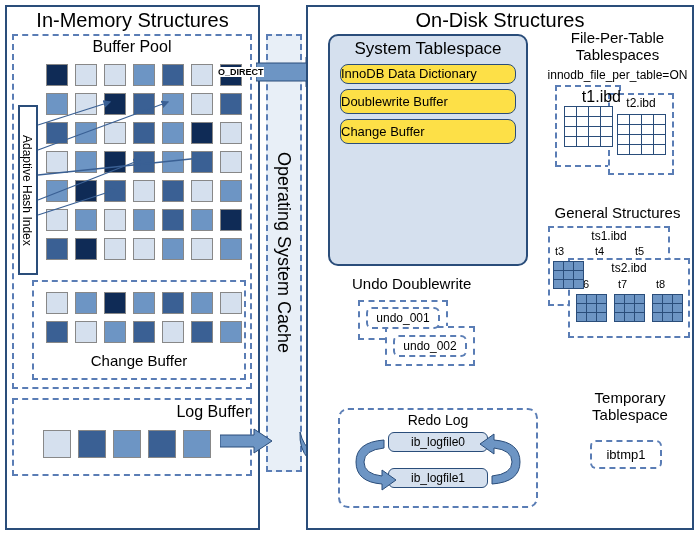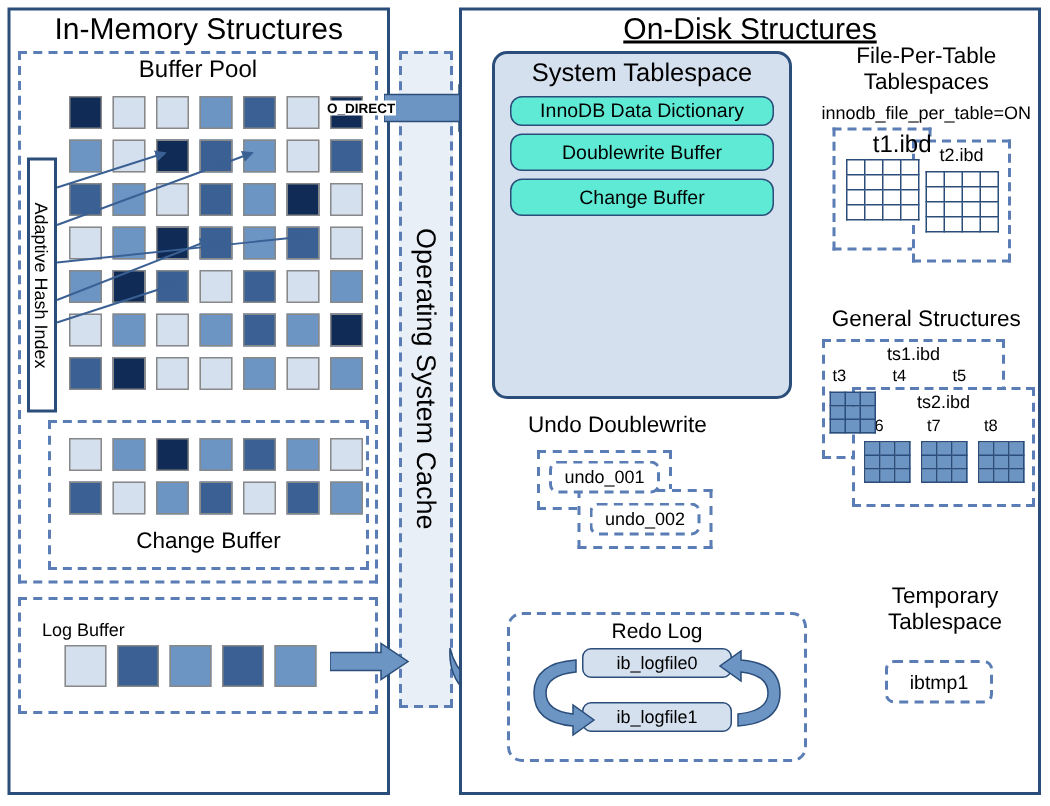--- a/index.html
+++ b/index.html
@@ -8,21 +8,21 @@
 .dashed-box { border: 2px dashed #5a7db5; background: #fff; position: absolute; }
 .title { font-size: 20px; text-align: center; white-space: nowrap; }
 .subtitle { font-size: 16px; text-align: center; }
 .small-title { font-size: 15px; text-align: center; }
 .tiny { font-size: 12px; text-align: center; }
 .cell { position: absolute; width: 22px; height: 22px; border: 1px solid #888; }
 .c1 { background: #0f2b56; }
 .c2 { background: #3a6094; }
 .c3 { background: #6d95c4; }
 .c4 { background: #d5e0ee; }
-.sys-item { border: 1.5px solid #2a4d7a; border-radius: 8px; margin: 5px 10px; padding: 4px 0; text-align: center; font-size: 13px; background: #5eead4; }
+.sys-item { border: 1.5px solid #2a4d7a; border-radius: 8px; margin: 5px 10px; padding: 4px 0; text-align: left; font-size: 13px; background: #fde047; }
 .rounded-label { border: 1.5px solid #2a4d7a; border-radius: 6px; background: #d5e0ee; padding: 2px 8px; font-size: 12px; text-align: center; }
 .dashed-rounded { border: 2px dashed #5a7db5; border-radius: 6px; padding: 2px 8px; font-size: 12px; text-align: center; background: #fff; }
 .vtext { writing-mode: vertical-rl; text-orientation: mixed; }
 .mini-grid { border: 1.5px solid #2a4d7a; background: #fff; }
 .mini-grid td { border: 1px solid #2a4d7a; width: 12px; height: 10px; }
 .mini-grid2 td { border: 1px solid #2a4d7a; width: 10px; height: 9px; background: #6d95c4; }
 </style>
 </head>
 <body>
 
@@ -123,21 +123,21 @@
 <div class="cell c2" style="left:46px; top:321px;"></div>
 <div class="cell c4" style="left:75px; top:321px;"></div>
 <div class="cell c3" style="left:104px; top:321px;"></div>
 <div class="cell c2" style="left:133px; top:321px;"></div>
 <div class="cell c4" style="left:162px; top:321px;"></div>
 <div class="cell c2" style="left:191px; top:321px;"></div>
 <div class="cell c3" style="left:220px; top:321px;"></div>
 <div style="position:absolute; left:32px; top:352px; width:214px; text-align:center; font-size:15px;">Change Buffer</div>
 
 <div class="dashed-box" style="left:12px; top:398px; width:240px; height:78px;">
-  <div class="small-title" style="margin:13px 0 0 14px; text-align:left; font-size:12px;">Log Buffer</div>
+  <div class="small-title" style="margin:3px 0 0 14px; text-align:right; font-size:16px;">Log Buffer</div>
 </div>
 <div class="cell c4" style="left:43px; top:430px; width:28px; height:28px;"></div>
 <div class="cell c2" style="left:78px; top:430px; width:28px; height:28px;"></div>
 <div class="cell c3" style="left:113px; top:430px; width:28px; height:28px;"></div>
 <div class="cell c2" style="left:148px; top:430px; width:28px; height:28px;"></div>
 <div class="cell c3" style="left:183px; top:430px; width:28px; height:28px;"></div>
 
 <div class="dashed-box" style="left:266px; top:34px; width:36px; height:438px; background:#e8eff7;">
   <div class="vtext" style="font-size:18px; height:100%; width:100%; text-align:center; padding:8px 6px;">Operating System Cache</div>
 </div>
@@ -149,21 +149,21 @@
 <div style="position:absolute; left:218px; top:67px; font-size:9px; background:#fff; font-weight:bold;">O_DIRECT</div>
 
 <svg style="position:absolute; left:220px; top:428px; width:55px; height:26px;">
   <polygon points="0,7 34,7 34,1 52,13 34,25 34,19 0,19" fill="#6d95c4" stroke="#2a4d7a" stroke-width="1"></polygon>
 </svg>
 
 <svg style="position:absolute; left:298px; top:430px; width:70px; height:48px;">
   <path d="M2,2 Q8,28 40,34 L40,26 L60,38 L40,50 L40,42 Q0,36 2,2 Z" fill="#6d95c4" stroke="#2a4d7a" stroke-width="1"></path>
 </svg>
 
-<div class="solid-box" style="left:306px; top:5px; width:388px; height:525px;text-decoration:underline;">
+<div class="solid-box" style="left:306px; top:5px; width:388px; height:525px;">
   <div class="title" style="margin-top:2px;">On-Disk Structures</div>
 </div>
 
 <div class="solid-box" style="left:328px; top:34px; width:200px; height:232px; border-radius:10px; background:#d5e0ee;">
   <div style="text-align:center; font-size:17px; margin-top:3px;">System Tablespace</div>
   <div class="sys-item" style="padding:2px 0; line-height:1.1;">InnoDB Data Dictionary</div>
   <div class="sys-item">Doublewrite Buffer</div>
   <div class="sys-item">Change Buffer</div>
 </div>
 

